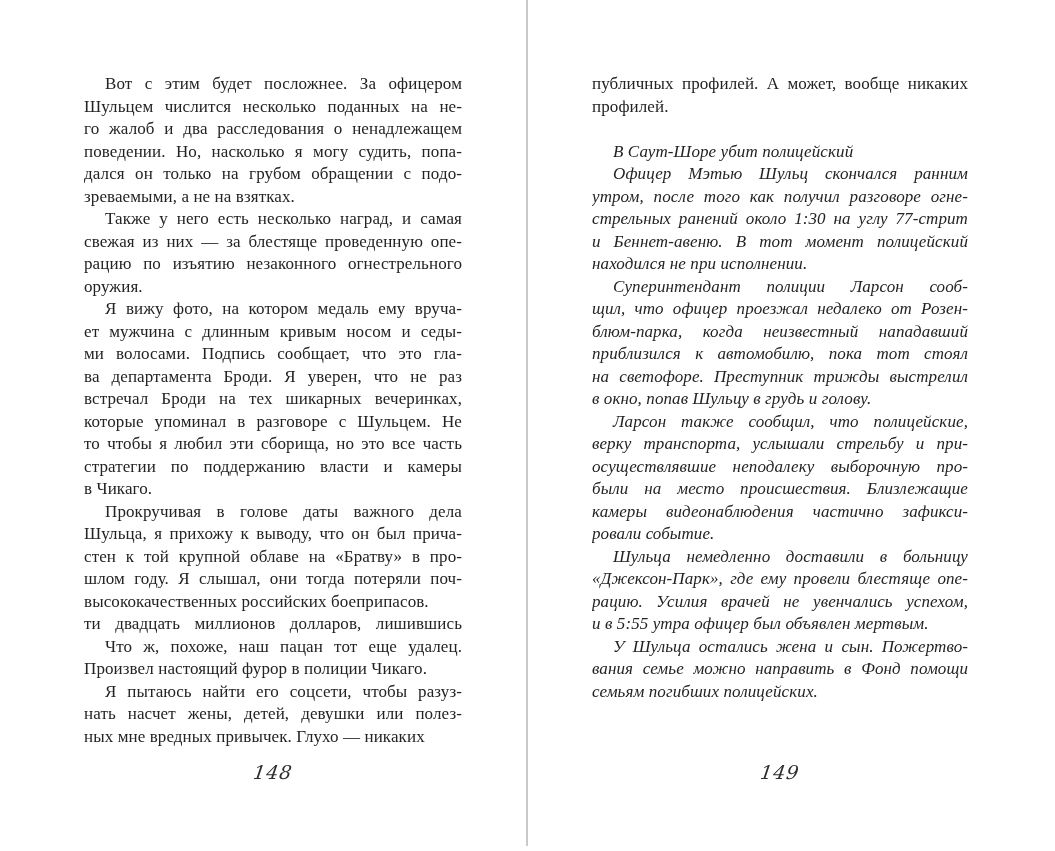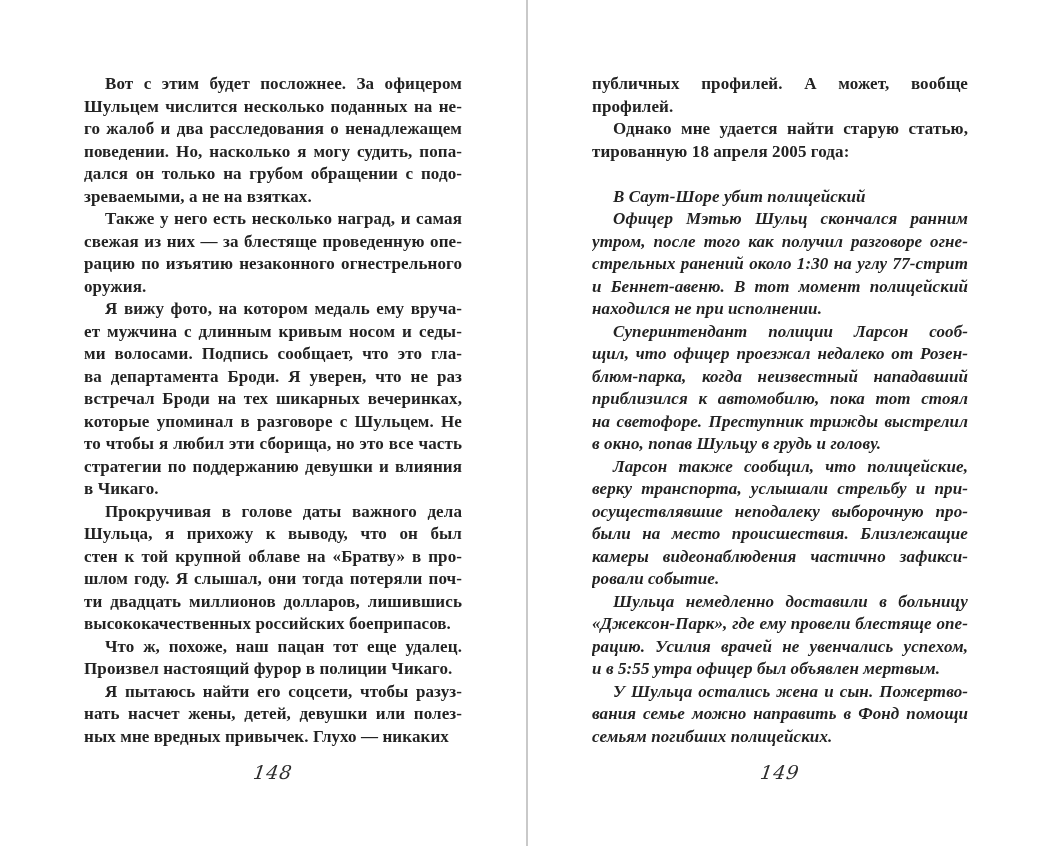--- a/index.html
+++ b/index.html
@@ -27,21 +27,20 @@
   }
   .page-body.left  { left: 84px;  width: 378px; }
   .page-body.right { left: 592px; width: 376px; }
   .para.italic { font-style: italic; }
   .line {
     text-align: justify;
     text-align-last: justify;
     white-space: normal;
     height: 22.5px;
     overflow: hidden;
-    font-weight: bold;
   }
   .line.last { text-align-last: left; }
   .line.indent { padding-left: 21px; }
   .spacer { height: 22.5px; }
   .page-number {
     position: absolute;
     top: 761px;
     font-size: 19px;
     color: #2e2e2e;
     text-align: center;
@@ -76,50 +75,46 @@
         <div class="line last">оружия.</div>
       </div>
       <div class="para">
         <div class="line indent">Я вижу фото, на котором медаль ему вруча-</div>
         <div class="line">ет мужчина с длинным кривым носом и седы-</div>
         <div class="line">ми волосами. Подпись сообщает, что это гла-</div>
         <div class="line">ва департамента Броди. Я уверен, что не раз</div>
         <div class="line">встречал Броди на тех шикарных вечеринках,</div>
         <div class="line">которые упоминал в разговоре с Шульцем. Не</div>
         <div class="line">то чтобы я любил эти сборища, но это все часть</div>
-        <div class="line">стратегии по поддержанию девушки и влияния</div>
+        <div class="line">стратегии по поддержанию власти и камеры</div>
         <div class="line last">в Чикаго.</div>
       </div>
       <div class="para">
         <div class="line indent">Прокручивая в голове даты важного дела</div>
         <div class="line">Шульца, я прихожу к выводу, что он был прича-</div>
         <div class="line">стен к той крупной облаве на «Братву» в про-</div>
         <div class="line">шлом году. Я слышал, они тогда потеряли поч-</div>
+        <div class="line last">высококачественных российских боеприпасов.</div>
         <div class="line">ти двадцать миллионов долларов, лишившись</div>
-        <div class="line last">высококачественных российских боеприпасов.</div>
       </div>
       <div class="para">
         <div class="line indent">Что ж, похоже, наш пацан тот еще удалец.</div>
         <div class="line last">Произвел настоящий фурор в полиции Чикаго.</div>
       </div>
       <div class="para">
         <div class="line indent">Я пытаюсь найти его соцсети, чтобы разуз-</div>
         <div class="line">нать насчет жены, детей, девушки или полез-</div>
         <div class="line last">ных мне вредных привычек. Глухо — никаких</div>
       </div>
     </div>
 
   <div class="page-body right">
       <div class="para">
         <div class="line">публичных профилей. А может, вообще никаких</div>
         <div class="line last">профилей.</div>
-      </div>
-      <div class="para">
-        <div class="line indent">Однако мне удается найти старую статью, да-</div>
-        <div class="line last">тированную 18 апреля 2005 года:</div>
       </div>
       <div class="spacer"></div>
       <div class="para italic">
         <div class="line last indent">В Саут-Шоре убит полицейский</div>
       </div>
       <div class="para italic">
         <div class="line indent">Офицер Мэтью Шульц скончался ранним</div>
         <div class="line">утром, после того как получил разговоре огне-</div>
         <div class="line">стрельных ранений около 1:30 на углу 77-стрит</div>
         <div class="line">и Беннет-авеню. В тот момент полицейский</div>

